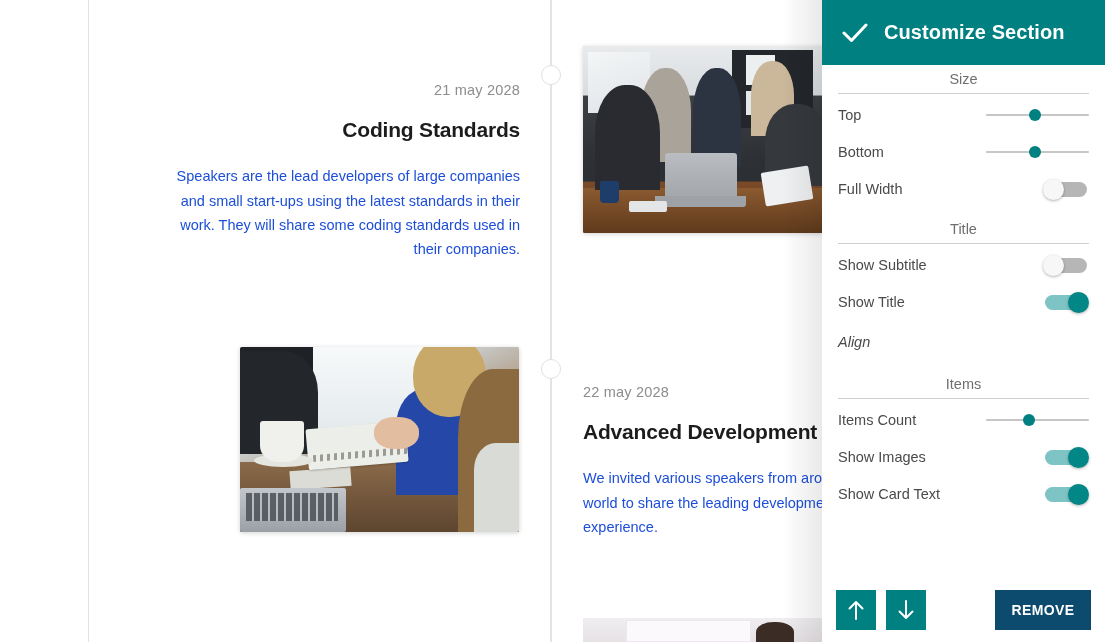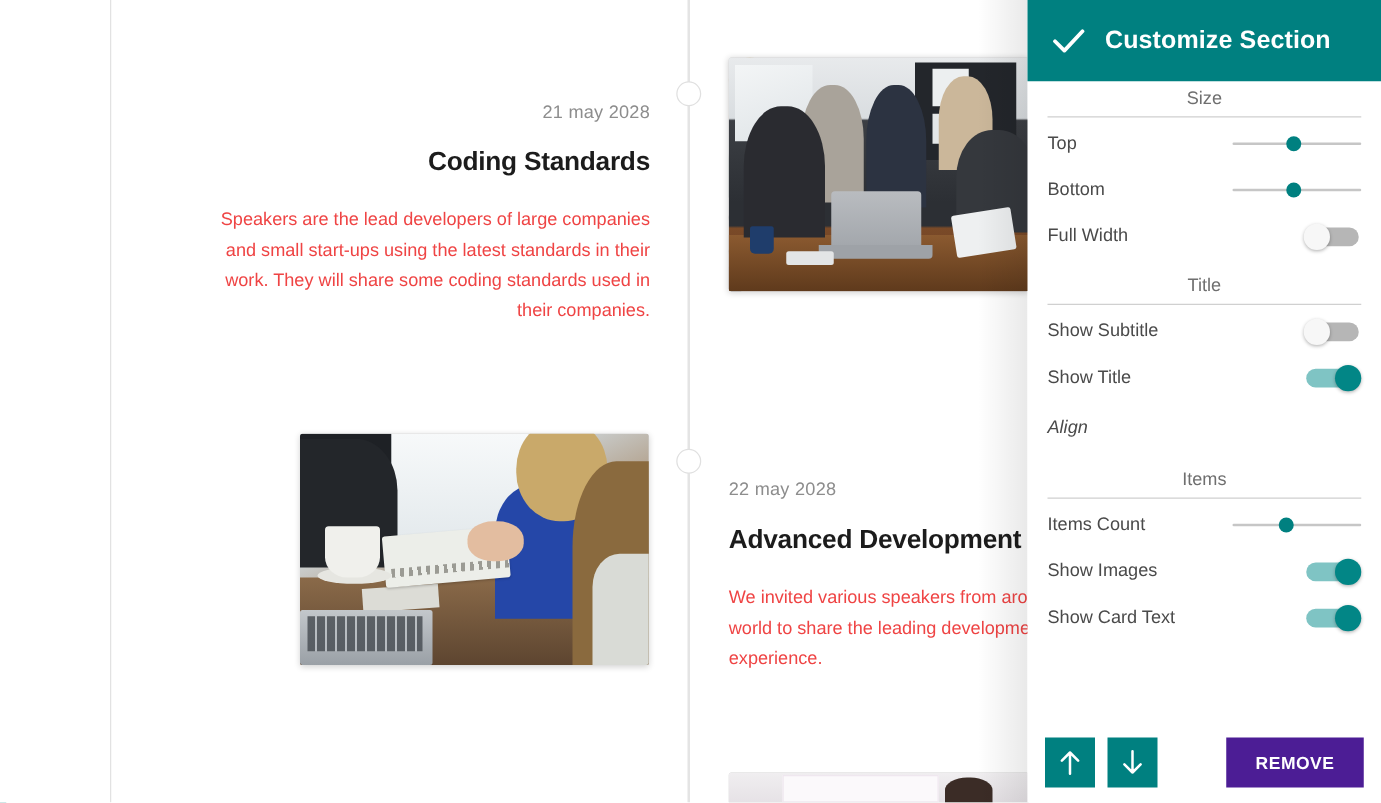--- a/index.html
+++ b/index.html
@@ -44,21 +44,21 @@
 
   .entry-date {
     font-size:14.5px; color:#8d8d8d; letter-spacing:0.2px;
     line-height:1.4;
   }
   .entry-title {
     font-size:21px; font-weight:bold; color:#1c1c1c;
     line-height:1.28; letter-spacing:-0.2px; margin-top:17px;
   }
   .entry-body {
-    font-size:14.5px; color:#ef4444; line-height:1.68; margin-top:20px;
+    font-size:14.5px; color:#1d4ed8; line-height:1.68; margin-top:20px;
   }
 
   
   .entry-1 { left:160px; top:80px; width:360px; text-align:right; }
 
   
   .entry-2 { left:583px; top:382px; width:300px; text-align:left; }
 
   
   .photo {
@@ -300,21 +300,21 @@
   .panel-footer {
     flex:0 0 auto; padding:8px 14px 12px 14px;
     display:flex; align-items:center;
   }
   .arrow-btn {
     width:40px; height:40px; background:#008080; color:#fff;
     display:flex; align-items:center; justify-content:center;
     margin-right:10px; border:none; cursor:pointer;
   }
   .remove-btn {
-    margin-left:auto; width:110px; height:40px; background:#4c1d95;
+    margin-left:auto; width:96px; height:40px; background:#0c4a6e;
     color:#fff; font-size:14px; font-weight:bold; letter-spacing:0.4px;
     display:flex; align-items:center; justify-content:center;
     border:none; cursor:pointer;
   }
 </style>
 </head>
 <body>
 
 <div id="root">
 

